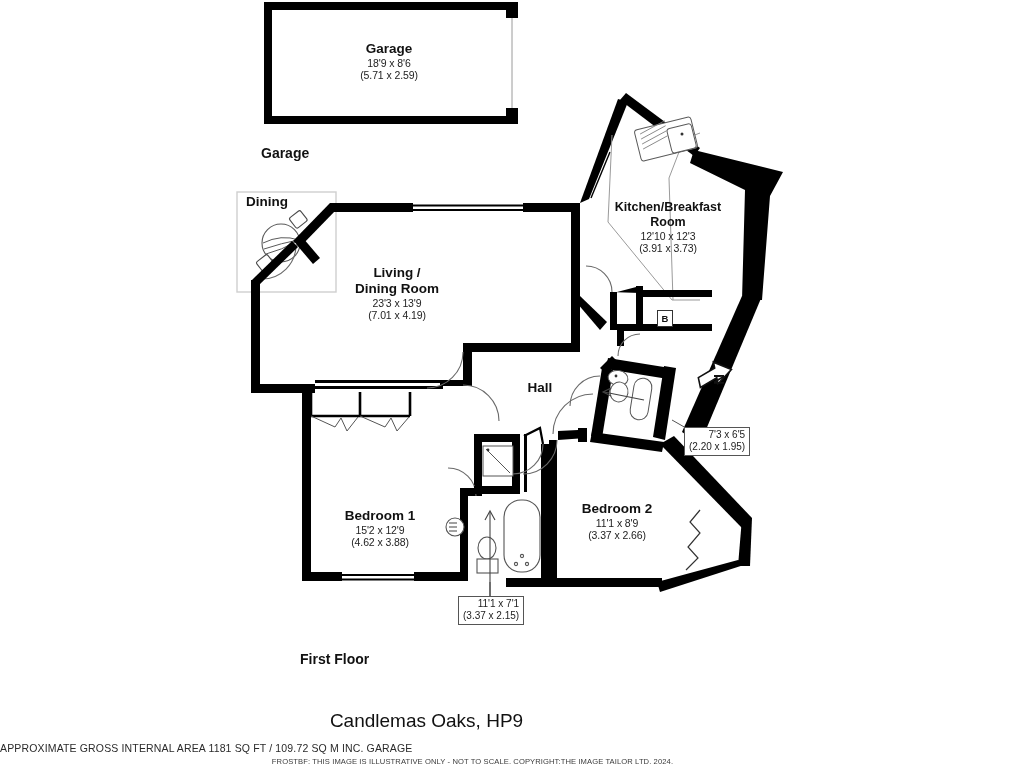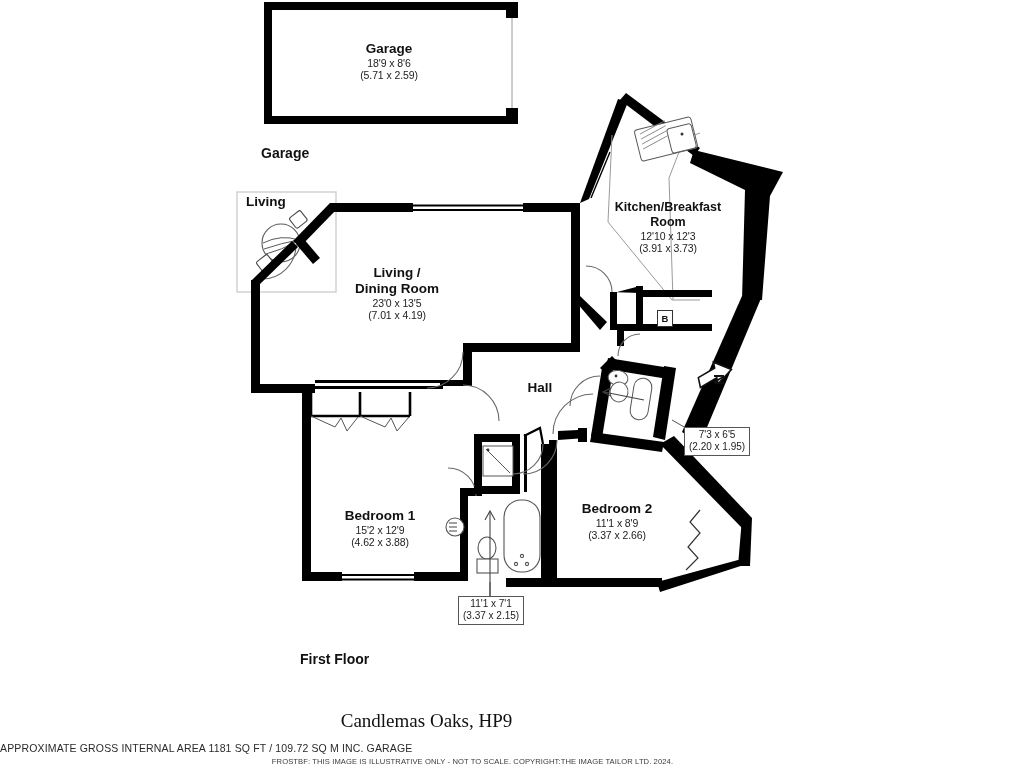--- a/index.html
+++ b/index.html
@@ -6,25 +6,25 @@
   body{width:1024px;height:768px;overflow:hidden;font-family:"Liberation Sans",sans-serif;color:#1a1a1a;}
   #stage{position:relative;width:853px;height:768px;background:#fff;}
   svg#plan{position:absolute;left:0;top:0;width:1024px;height:768px;}
 
   .lbl{position:absolute;text-align:center;line-height:1.18;white-space:nowrap;}
   .rm-name{font-weight:bold;font-size:13.5px;color:#111;}
   .rm-name.small{font-size:12.5px;}
   .rm-dim{font-size:10.5px;color:#222;letter-spacing:-0.1px;}
   .rm-dim.metric{font-size:10.5px;}
   .sect{position:absolute;font-weight:bold;font-size:14px;color:#111;}
-  .title{position:absolute;font-size:19px;color:#111;text-align:center;width:100%;left:0;font-family:Liberation Serif, serif;}
+  .title{position:absolute;font-size:19px;color:#111;text-align:center;width:100%;left:0;}
   .foot1{position:absolute;font-size:10.5px;color:#2a2a2a;text-align:left;width:100%;left:0;letter-spacing:0.15px;}
   .foot2{position:absolute;font-size:7.6px;color:#3a3a3a;text-align:center;width:100%;left:0;letter-spacing:0.1px;margin-left:46px;}
   .boxdim{position:absolute;border:1px solid #555;background:#fff;padding:1px 4px 2px 4px;text-align:center;line-height:1.2;}
-  .boxdim div{font-size:10px;color:#222;white-space:nowrap;}
+  .boxdim div{font-size:10px;color:#222;white-space:nowrap;text-align:right;}
   .bmark{position:absolute;border:1px solid #333;background:#fff;width:14px;height:15px;
          font-size:9.5px;font-weight:bold;display:flex;align-items:center;justify-content:center;color:#111;}
   .northN{position:absolute;font-weight:bold;font-size:15px;color:#111;transform:rotate(90deg);}
 </style>
 </head>
 <body>
 
 <div id="stage">
 
   <svg id="plan" viewBox="0 0 1024 768">
@@ -259,34 +259,34 @@
 
   <div class="lbl" style="left:304px;top:41px;width:170px;">
     <div class="rm-name">Garage</div>
     <div class="rm-dim">18'9 x 8'6</div>
     <div class="rm-dim metric">(5.71 x 2.59)</div>
   </div>
 
   <div class="sect" style="left:261px;top:145px;">Garage</div>
 
   <div class="lbl" style="left:246px;top:194px;width:80px;text-align:left;">
-    <div class="rm-name">Living</div>
+    <div class="rm-name">Dining</div>
   </div>
 
   <div class="lbl" style="left:588px;top:200px;width:160px;">
     <div class="rm-name small">Kitchen/Breakfast</div>
     <div class="rm-name small">Room</div>
     <div class="rm-dim">12'10 x 12'3</div>
     <div class="rm-dim metric">(3.91 x 3.73)</div>
   </div>
 
   <div class="lbl" style="left:316px;top:265px;width:162px;">
     <div class="rm-name">Living /</div>
     <div class="rm-name">Dining Room</div>
-    <div class="rm-dim">23'0 x 13'5</div>
+    <div class="rm-dim">23'3 x 13'9</div>
     <div class="rm-dim metric">(7.01 x 4.19)</div>
   </div>
 
   <div class="lbl" style="left:500px;top:380px;width:80px;">
     <div class="rm-name">Hall</div>
   </div>
 
   <div class="lbl" style="left:308px;top:476px;width:144px;margin-top:32px;">
     <div class="rm-name">Bedroom 1</div>
     <div class="rm-dim">15'2 x 12'9</div>

